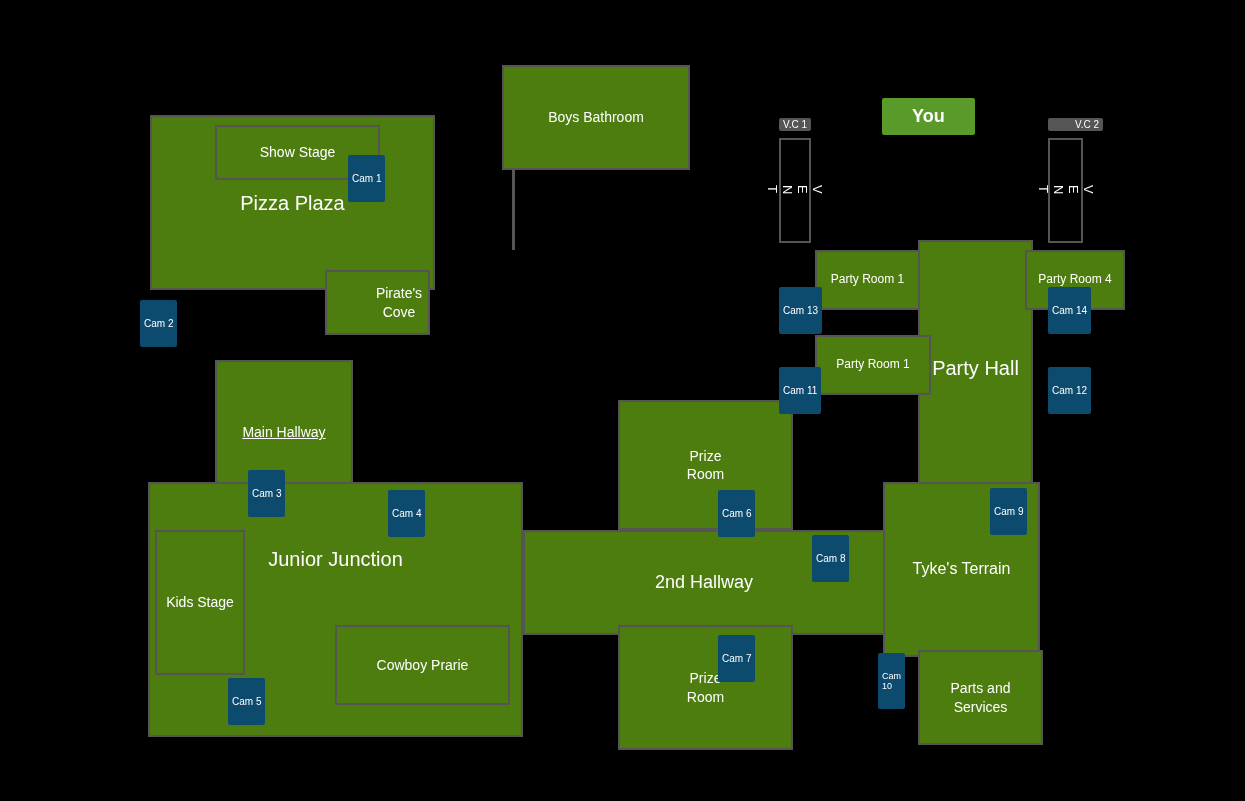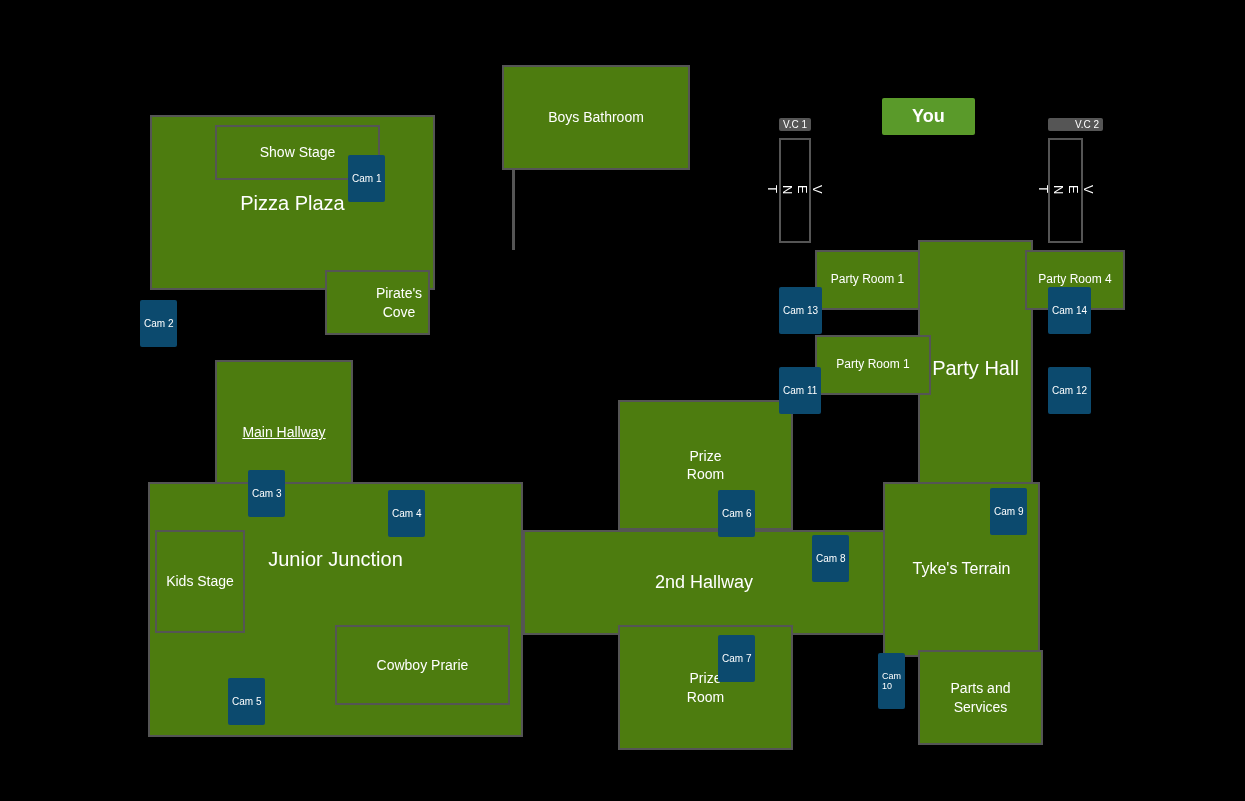--- a/index.html
+++ b/index.html
@@ -96,21 +96,21 @@
   </div>
 
   <div class="room" style="left:175px;top:360px;width:138px;height:145px;text-decoration:underline;">
     <span class="room-label">Main Hallway</span>
   </div>
 
   <div class="room" style="left:108px;top:482px;width:375px;height:255px;">
     <span class="room-label" style="position:absolute;top:30%;left:50%;transform:translate(-50%,-50%);font-size:20px;">Junior Junction</span>
   </div>
 
-  <div class="room" style="left:115px;top:530px;width:90px;height:103px;">
+  <div class="room" style="left:115px;top:530px;width:90px;height:145px;">
     <span class="room-label">Kids Stage</span>
   </div>
 
   <div class="room" style="left:295px;top:625px;width:175px;height:80px;">
     <span class="room-label">Cowboy Prarie</span>
   </div>
 
   <div class="room" style="left:578px;top:400px;width:175px;height:130px;">
     <span class="room-label">Prize<br>Room</span>
   </div>

